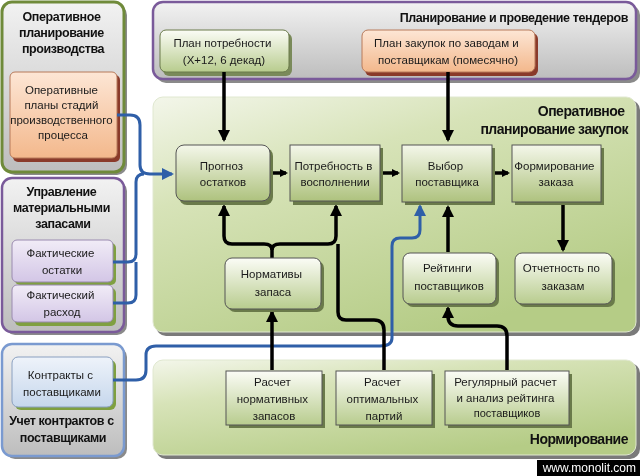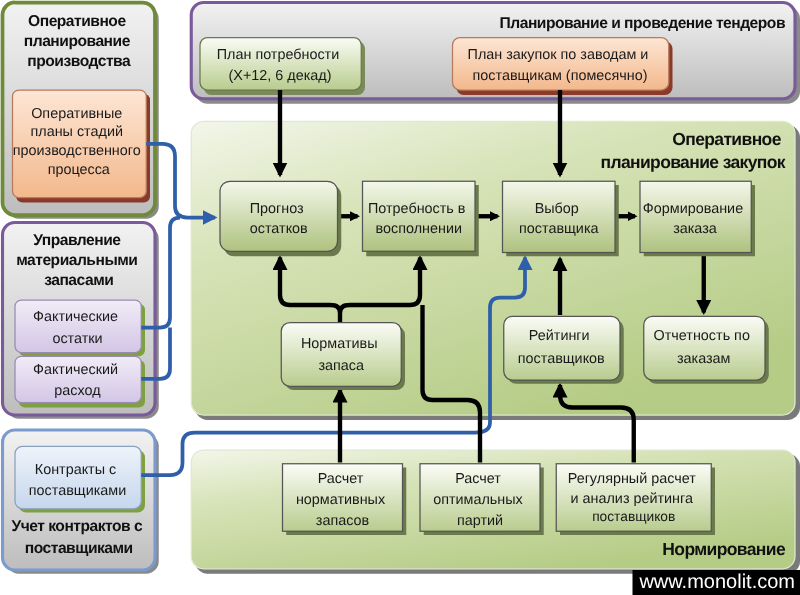--- a/index.html
+++ b/index.html
@@ -1,21 +1,21 @@
 <!DOCTYPE html>
 <html><head>
 <meta charset="utf-8">
 <style>
   html,body{margin:0;padding:0;background:#fff;}
   body{width:640px;height:476px;position:relative;overflow:hidden;font-family:"Liberation Sans",sans-serif;}
   svg{position:absolute;left:0;top:0;}
   .lbl{font-family:"Liberation Sans",sans-serif;font-size:11.5px;fill:#1a1a1a;text-anchor:middle;}
   .ttl{font-family:"Liberation Sans",sans-serif;font-size:12.5px;font-weight:bold;fill:#111;letter-spacing:-0.4px;}
   .ttl-big{font-family:"Liberation Sans",sans-serif;font-size:14px;font-weight:bold;fill:#111;letter-spacing:-0.5px;}
-  .wm{position:absolute;right:0;bottom:0;background:#000;color:#fff;font-size:16px;padding:1px 4px 1px 6px;font-family:"Liberation Sans",sans-serif;}
+  .wm{position:absolute;right:0;bottom:0;background:#000;color:#fff;font-size:12px;padding:1px 4px 1px 6px;font-family:"Liberation Sans",sans-serif;}
 </style>
 </head>
 <body>
 
 <svg width="640" height="476" viewBox="0 0 640 476">
   <defs>
     <linearGradient id="gGray" x1="0" y1="0" x2="0" y2="1">
       <stop offset="0" stop-color="#f2f2f2"></stop>
         <stop offset="1" stop-color="#bdbdbd"></stop>
     </linearGradient>

